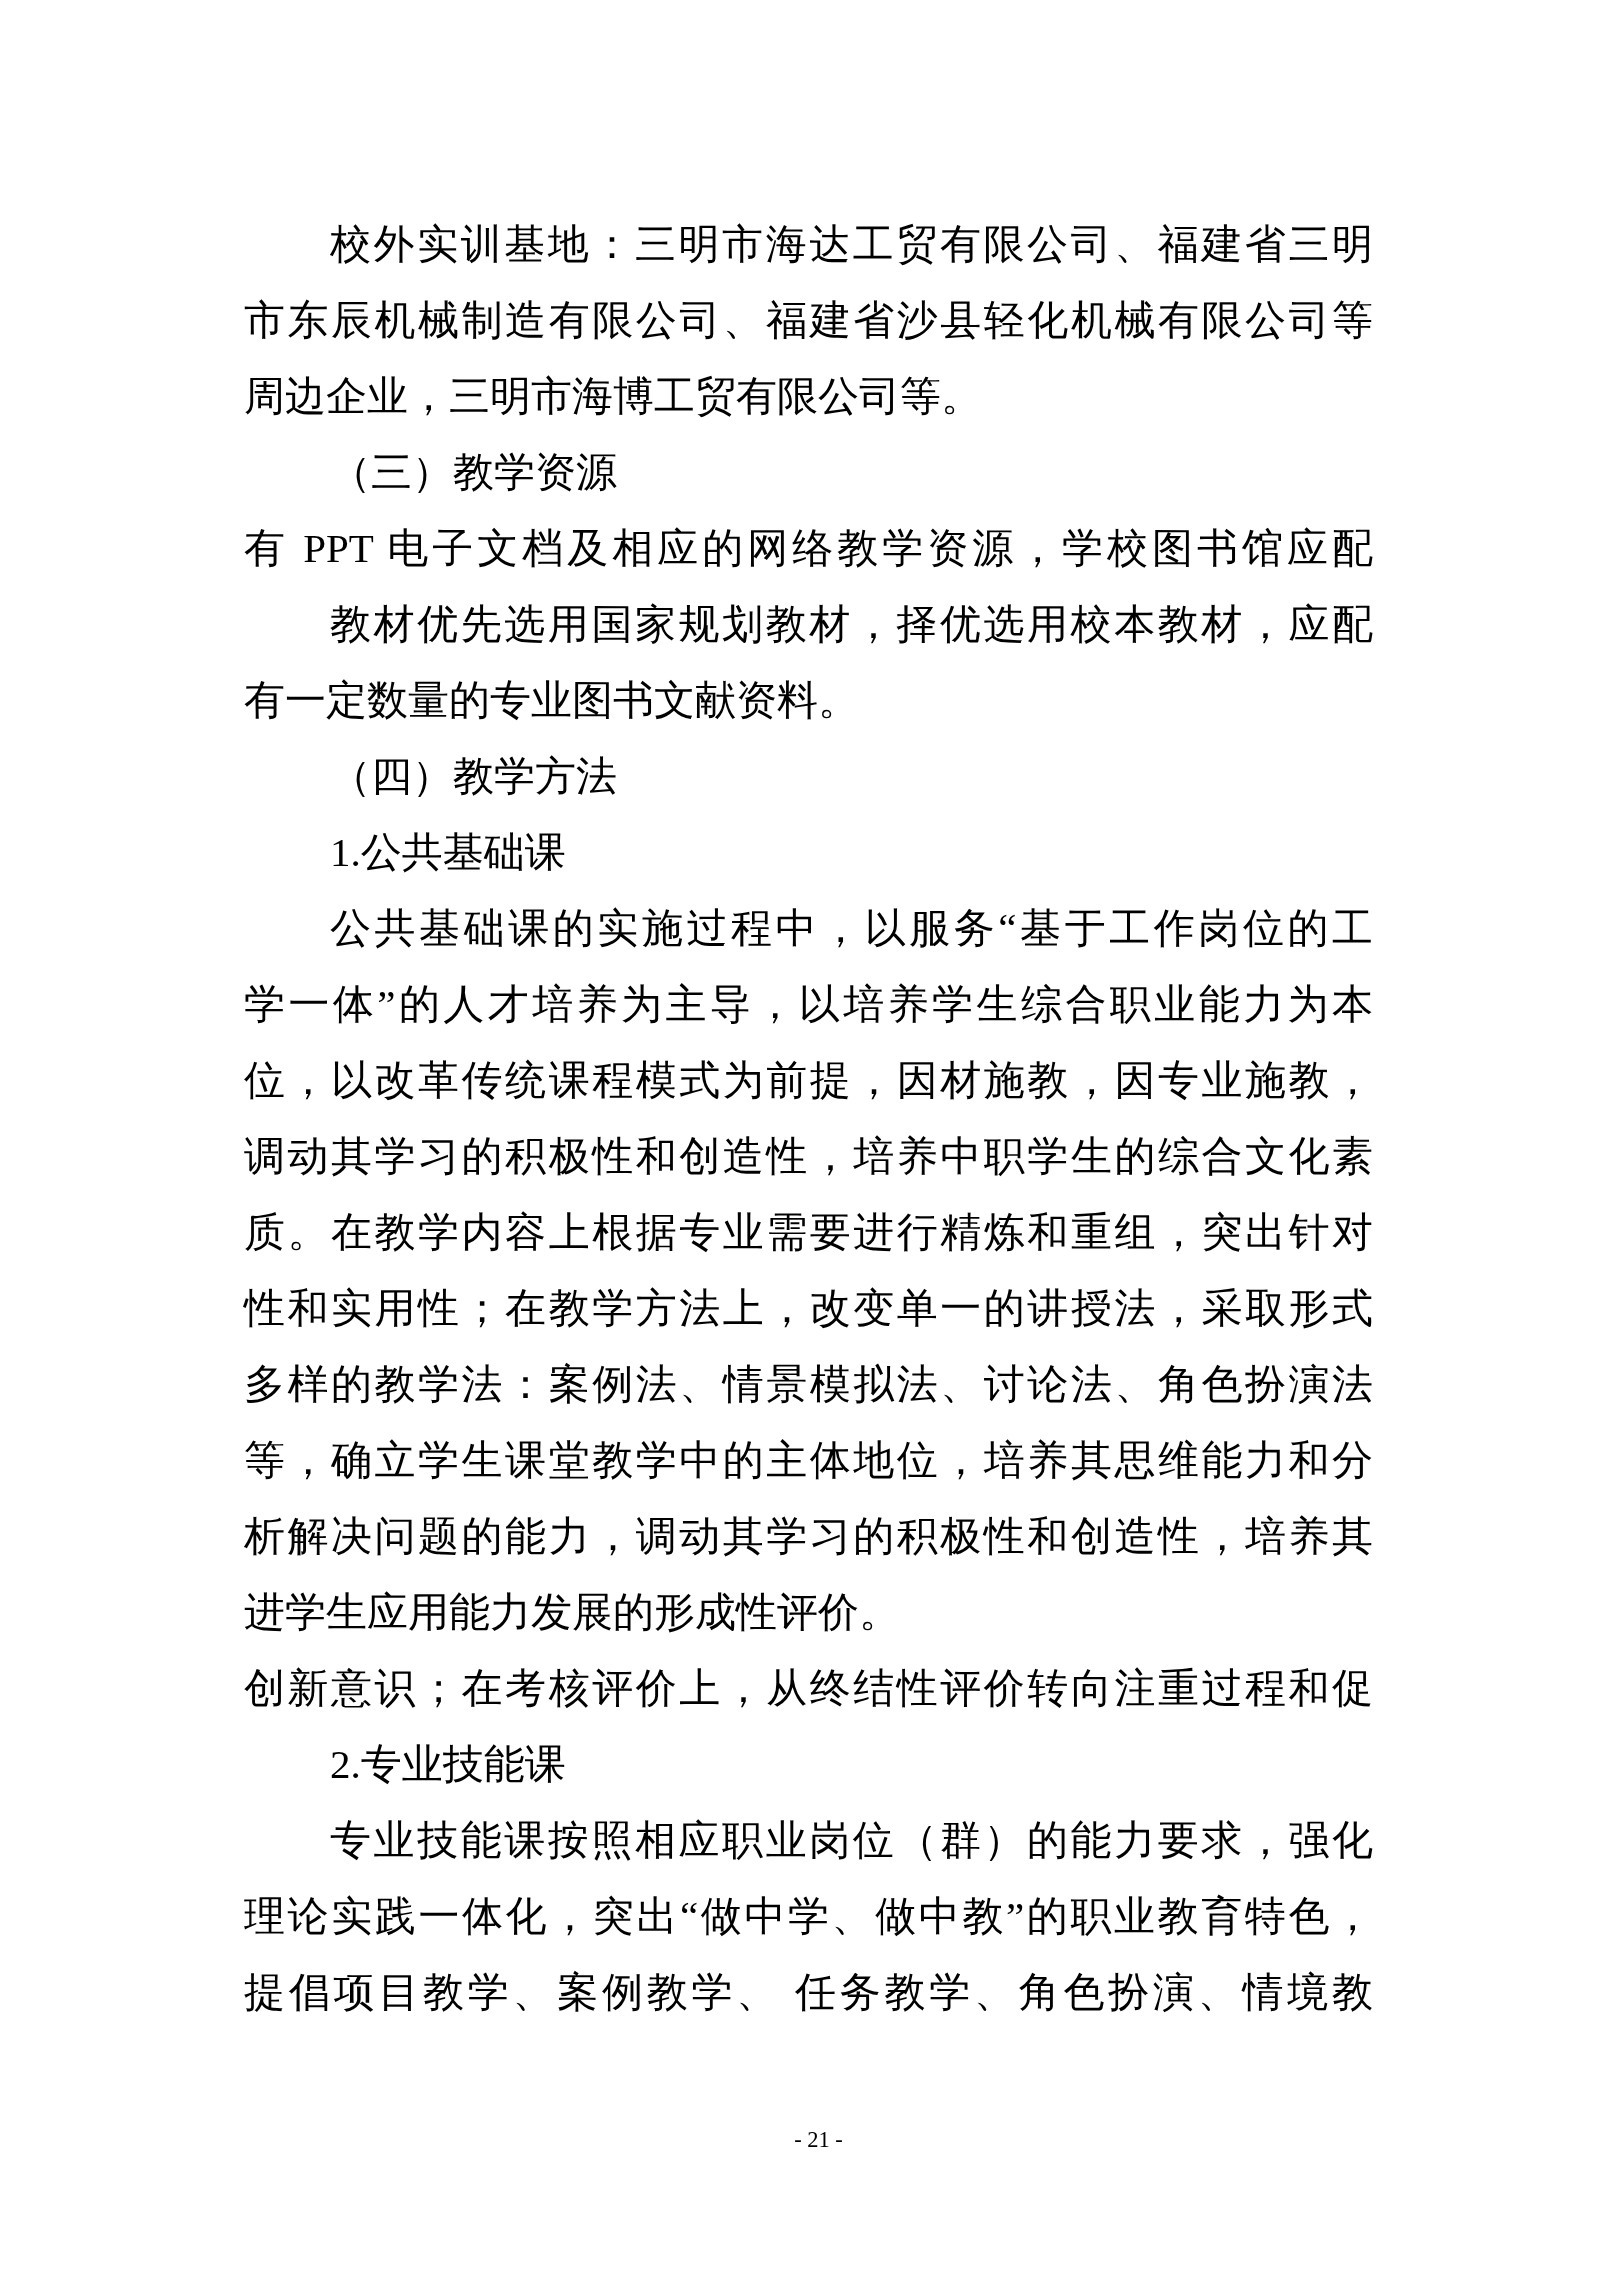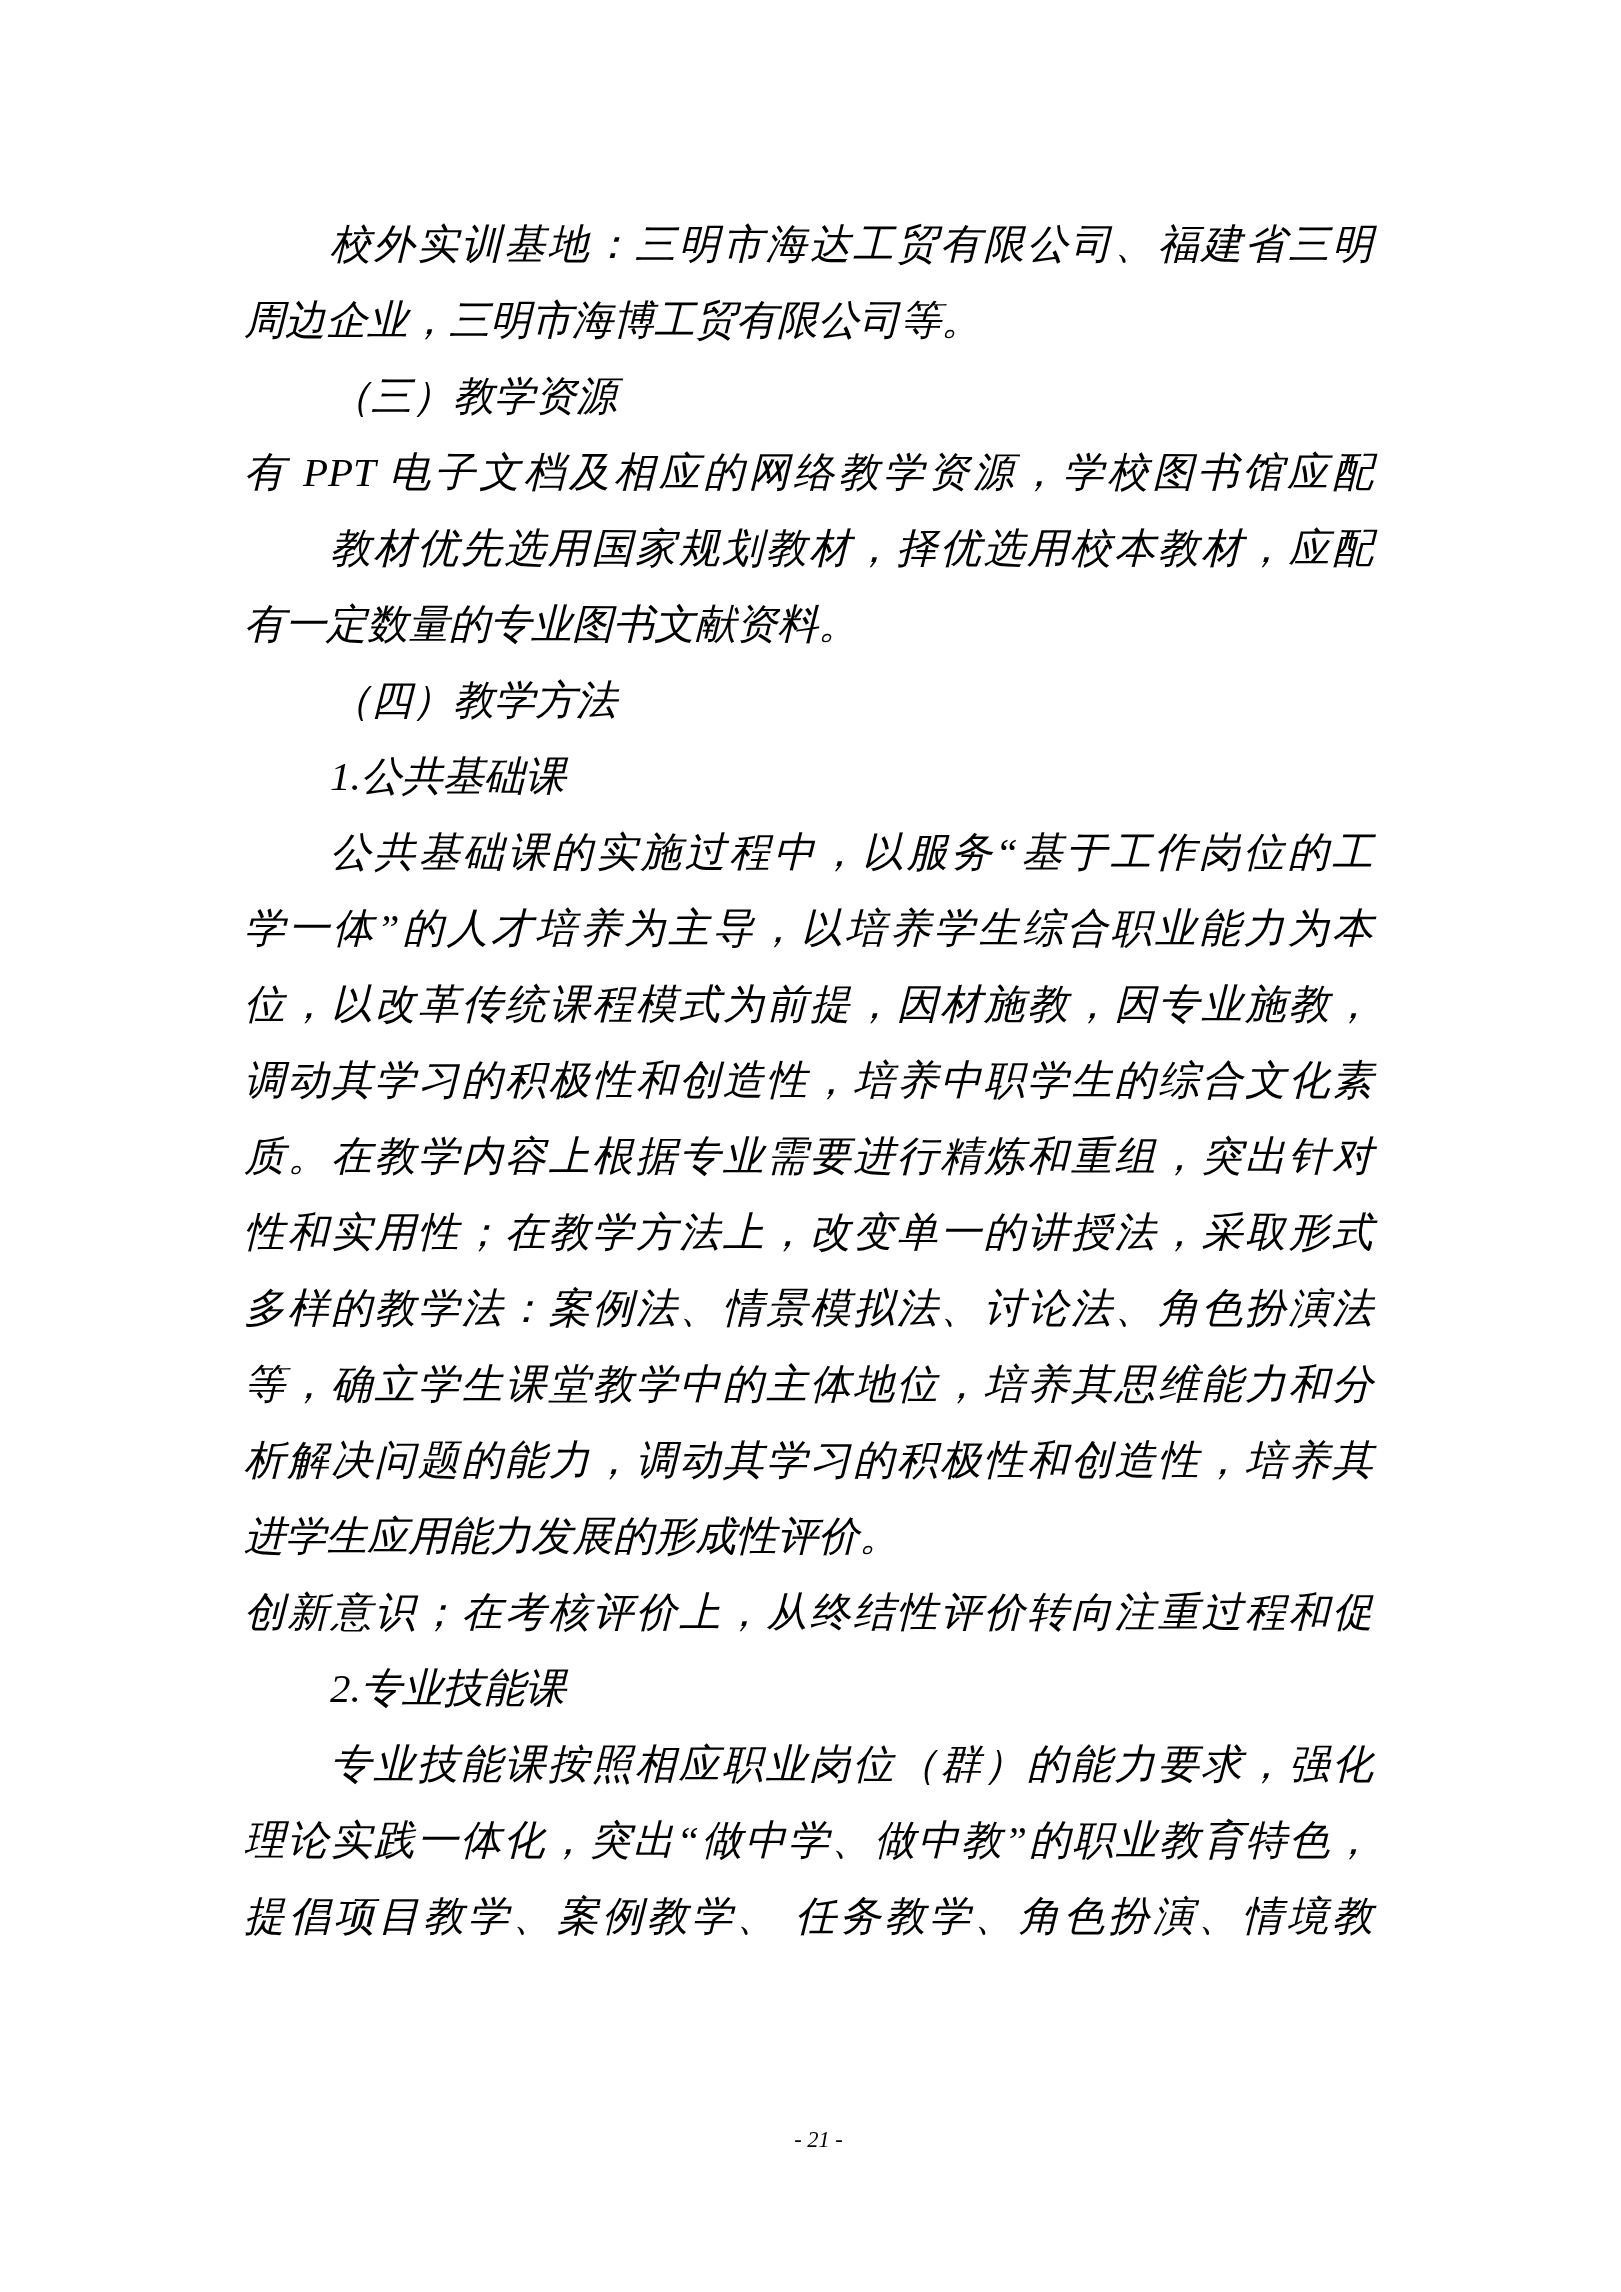--- a/index.html
+++ b/index.html
@@ -7,21 +7,20 @@
     padding: 0;
     background: #ffffff;
   }
   .page {
     position: relative;
     width: 1621px;
     height: 2293px;
     background: #ffffff;
     color: #000000;
     overflow: hidden;
-    font-style: italic;
   }
   .content {
     position: absolute;
     left: 244px;
     top: 206px;
     width: 1129px;
   }
   .line {
     font-family: "Liberation Serif", serif;
     font-size: 41px;
@@ -52,20 +51,21 @@
     color: #000000;
     padding-left: 8px;
   }
 </style>
 </head>
 <body>
 
 <div class="page">
   <div class="content">
       <div class="line indent justify">校外实训基地：三明市海达工贸有限公司、福建省三明</div>
+      <div class="line justify">市东辰机械制造有限公司、福建省沙县轻化机械有限公司等</div>
       <div class="line">周边企业，三明市海博工贸有限公司等。</div>
       <div class="line indent">（三）教学资源</div>
       <div class="line justify">有 PPT 电子文档及相应的网络教学资源，学校图书馆应配</div>
       <div class="line indent justify">教材优先选用国家规划教材，择优选用校本教材，应配</div>
       <div class="line">有一定数量的专业图书文献资料。</div>
       <div class="line indent">（四）教学方法</div>
       <div class="line indent">1.公共基础课</div>
       <div class="line indent justify">公共基础课的实施过程中，以服务“基于工作岗位的工</div>
       <div class="line justify">学一体”的人才培养为主导，以培养学生综合职业能力为本</div>
       <div class="line justify">位，以改革传统课程模式为前提，因材施教，因专业施教，</div>

